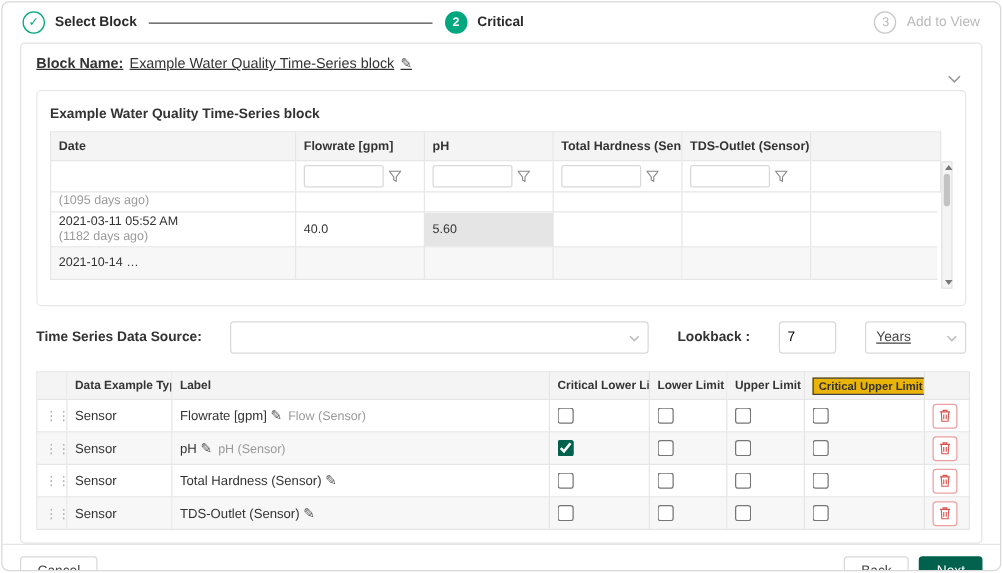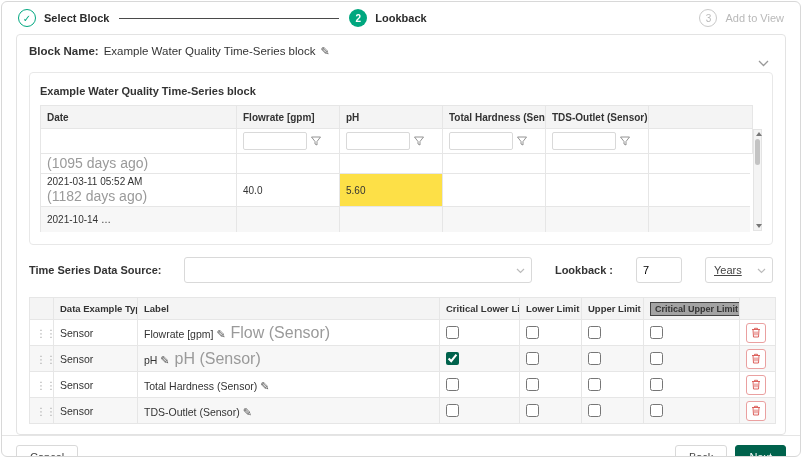--- a/index.html
+++ b/index.html
@@ -24,67 +24,67 @@
   .step-done .step-circle { border:1.5px solid var(--green); color:var(--green); background:#fff; }
   .step-active .step-circle { background:var(--green); color:#fff; font-weight:700; }
   .step-pending .step-circle { border:1.5px solid #c9c9c9; color:#b9b9b9; }
   .step-label { font-weight:700; font-size:11px; color:#2b2b2b; }
   .step-pending .step-label { color:#b9b9b9; font-weight:500; }
   .connector { flex:1; height:1px; background:#4a4a4a; }
   .spacer { flex:1.15; }
 
   
   .card { margin:0 14px; border:1px solid #e3e3e3; border-radius:4px; padding:8px 12px 10px; flex:none; }
-  .block-name-row { display:flex; align-items:center; gap:5px; padding-top:2px; }
+  .block-name-row { display:flex; align-items:center; gap:5px; padding-top:2px;text-decoration:underline; }
   .bn-label { font-weight:700; font-size:11.5px; }
   .bn-value { font-size:11.5px; }
   .pencil { color:#555; font-size:11px; cursor:pointer; line-height:1; }
   .collapse-row { display:flex; justify-content:flex-end; height:13px; padding-right:4px; align-items:center; }
 
   
   .panel { border:1px solid #e8e8e8; border-radius:4px; padding:8px 10px 12px; margin-top:2px; }
   .panel-title { font-weight:700; font-size:11px; margin:4px 0 8px; }
   .grid-wrap { position:relative; padding-right:12px; }
   table.grid { width:100%; border-collapse:collapse; table-layout:fixed; }
   .grid th, .grid td { border:1px solid #e6e6e6; padding:2px 6px; font-size:10px; text-align:left; vertical-align:middle; overflow:hidden; white-space:nowrap; }
   .grid thead th { background:#f4f4f4; font-weight:700; height:23px; }
   .filter-cell { height:25px; background:#fff; }
   .filter-inner { display:flex; align-items:center; gap:4px; }
   .filter-input { width:64px; height:18px; border:1px solid #d9d9d9; border-radius:2px; font-size:10px; padding:0 4px; font-family:"Liberation Sans",sans-serif; }
   .body-clip { height:78px; overflow:hidden; position:relative; }
   .body-clip table { position:relative; top:-14px; }
   .grid tbody td { height:26px; }
   tr.zebra { background:#f7f7f7; }
   td.ph-good { background:#d4edbc; }
-  td.ph-bad  { background:#fde047; }
+  td.ph-bad  { background:#e5e5e5; }
   .date-main { font-size:10px; color:#333; line-height:1.2; }
-  .date-ago  { font-size:14px;  color:#9a9a9a; line-height:1.15; }
+  .date-ago  { font-size:10px;  color:#9a9a9a; line-height:1.15; }
 
   .vscroll { position:absolute; right:0; top:24px; bottom:1px; width:9px; background:#f4f4f4; border:1px solid #e4e4e4; }
   .vthumb { position:absolute; top:9px; left:1px; width:5px; height:26px; background:#c3c3c3; border-radius:3px; cursor:pointer; }
   .varrow-up { position:absolute; top:2px; left:1.5px; width:0; height:0; border-left:3px solid transparent; border-right:3px solid transparent; border-bottom:4px solid #777; }
   .varrow-down { position:absolute; bottom:2px; left:1.5px; width:0; height:0; border-left:3px solid transparent; border-right:3px solid transparent; border-top:4px solid #777; }
 
   
   .ds-row { display:flex; align-items:center; margin-top:12px; gap:23px; }
   .ds-label { font-weight:600; font-size:11px; white-space:nowrap; }
   .select { position:relative; height:26px; border:1px solid #d9d9d9; border-radius:3px; background:#fff; display:flex; align-items:center; padding:0 20px 0 8px; cursor:pointer; font-size:11px; color:#444; }
   .select .chev { position:absolute; right:6px; top:10px; }
   .ds-select { flex:1; }
-  .unit-select { width:68px; flex:none;text-decoration:underline; }
+  .unit-select { width:81px; flex:none;text-decoration:underline; }
   .lookback-input { width:46px; height:26px; border:1px solid #d9d9d9; border-radius:3px; padding:0 6px; font-size:11px; font-family:"Liberation Sans",sans-serif; flex:none; }
 
   
   table.limits { width:100%; border-collapse:collapse; margin-top:14px; table-layout:fixed; }
   .limits th, .limits td { border:1px solid #e6e6e6; padding:2px 6px; text-align:left; overflow:hidden; white-space:nowrap; }
   .limits thead th { background:#f4f4f4; font-weight:700; font-size:9.5px; height:22px; }
   .limits tbody td { height:26px; font-size:10.5px; }
-  .limits .boxed { border:1px solid #444; background:#a3a3a3; padding:1px 4px; display:inline-block; font-size:9px; }
+  .limits .boxed { border:1px solid #444; background:#eab308; padding:1px 4px; display:inline-block; font-size:9px; }
   .drag-handle { color:#a7a7a7; font-size:10px; letter-spacing:0; cursor:grab; }
-  .sublabel { color:#9a9a9a; font-size:16px; margin-left:2px; }
+  .sublabel { color:#9a9a9a; font-size:10px; margin-left:2px; }
   .chk { padding-left:8px; }
   .chk input { width:13px; height:13px; accent-color:var(--dark-green); cursor:pointer; vertical-align:middle; }
   .del-cell { text-align:center; padding:2px; }
   .trash-btn { width:20px; height:20px; border:1px solid #eaa0a0; border-radius:3px; background:#fff; display:inline-flex; align-items:center; justify-content:center; cursor:pointer; }
 
   
   .footer { margin-top:auto; border-top:1px solid #e5e5e5; display:flex; justify-content:space-between; align-items:center; padding:9px 14px; flex:none; }
   .btn { height:24px; padding:0 13px; border:1px solid #d9d9d9; border-radius:3px; background:#fff; font-size:11px; color:#444; cursor:pointer; font-family:"Liberation Sans",sans-serif; }
   .btn-primary { background:var(--dark-green); border-color:var(--dark-green); color:#fff; }
   .btn-group { display:flex; gap:8px; }
@@ -95,21 +95,21 @@
 <div class="app">
 
   <div class="stepper">
     <div class="step step-done">
       <span class="step-circle">✓</span>
       <span class="step-label">Select Block</span>
     </div>
     <div class="connector"></div>
     <div class="step step-active">
       <span class="step-circle">2</span>
-      <span class="step-label">Lookback</span>
+      <span class="step-label">Critical</span>
     </div>
     <div class="spacer"></div>
     <div class="step step-pending">
       <span class="step-circle">3</span>
       <span class="step-label">Add to View</span>
     </div>
   </div>
 
   <div class="card">
 

